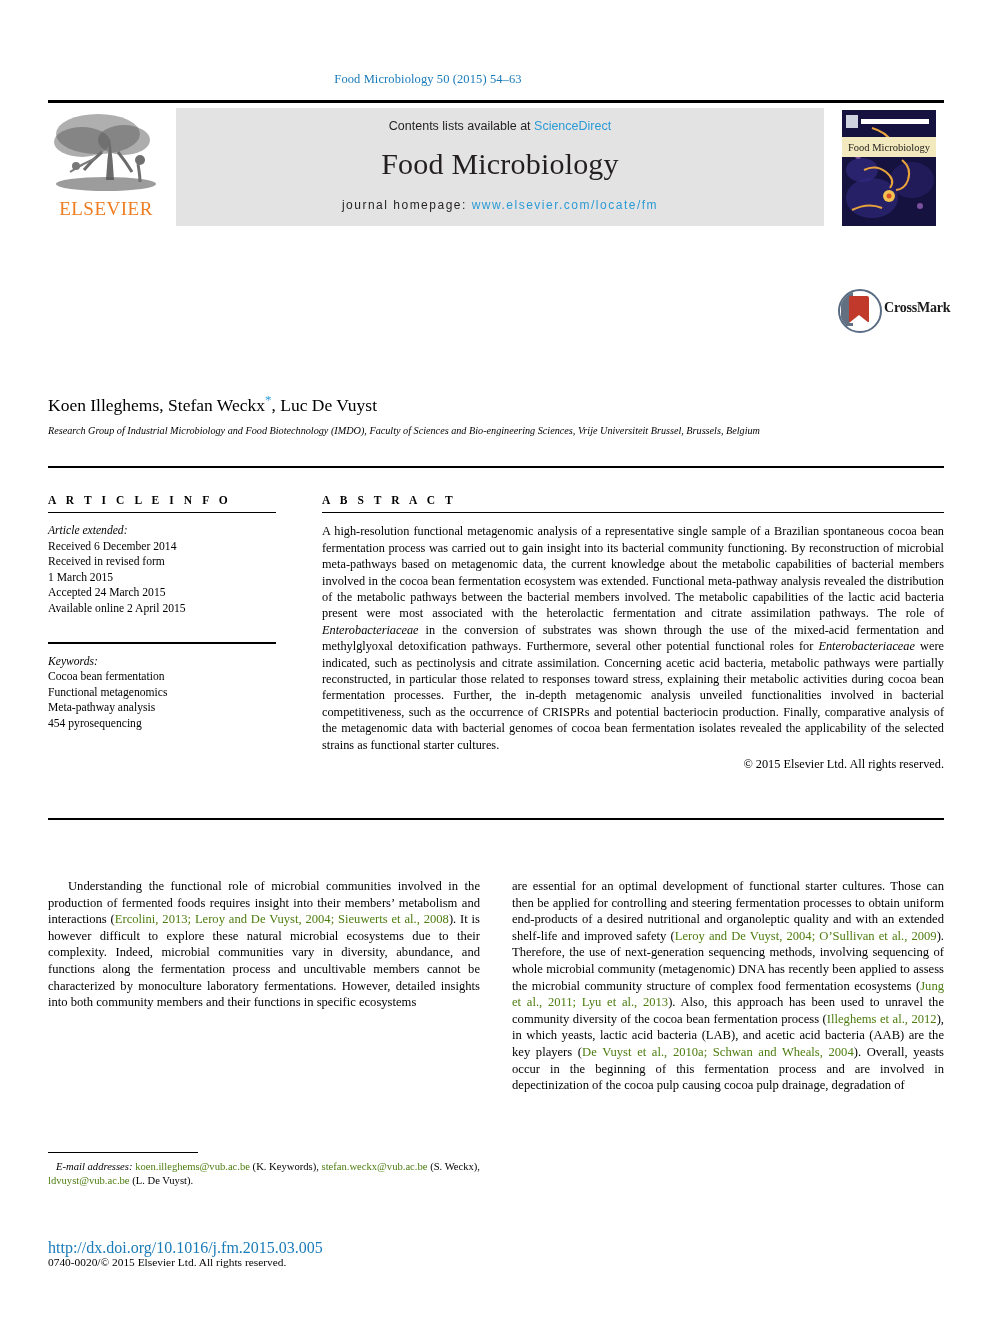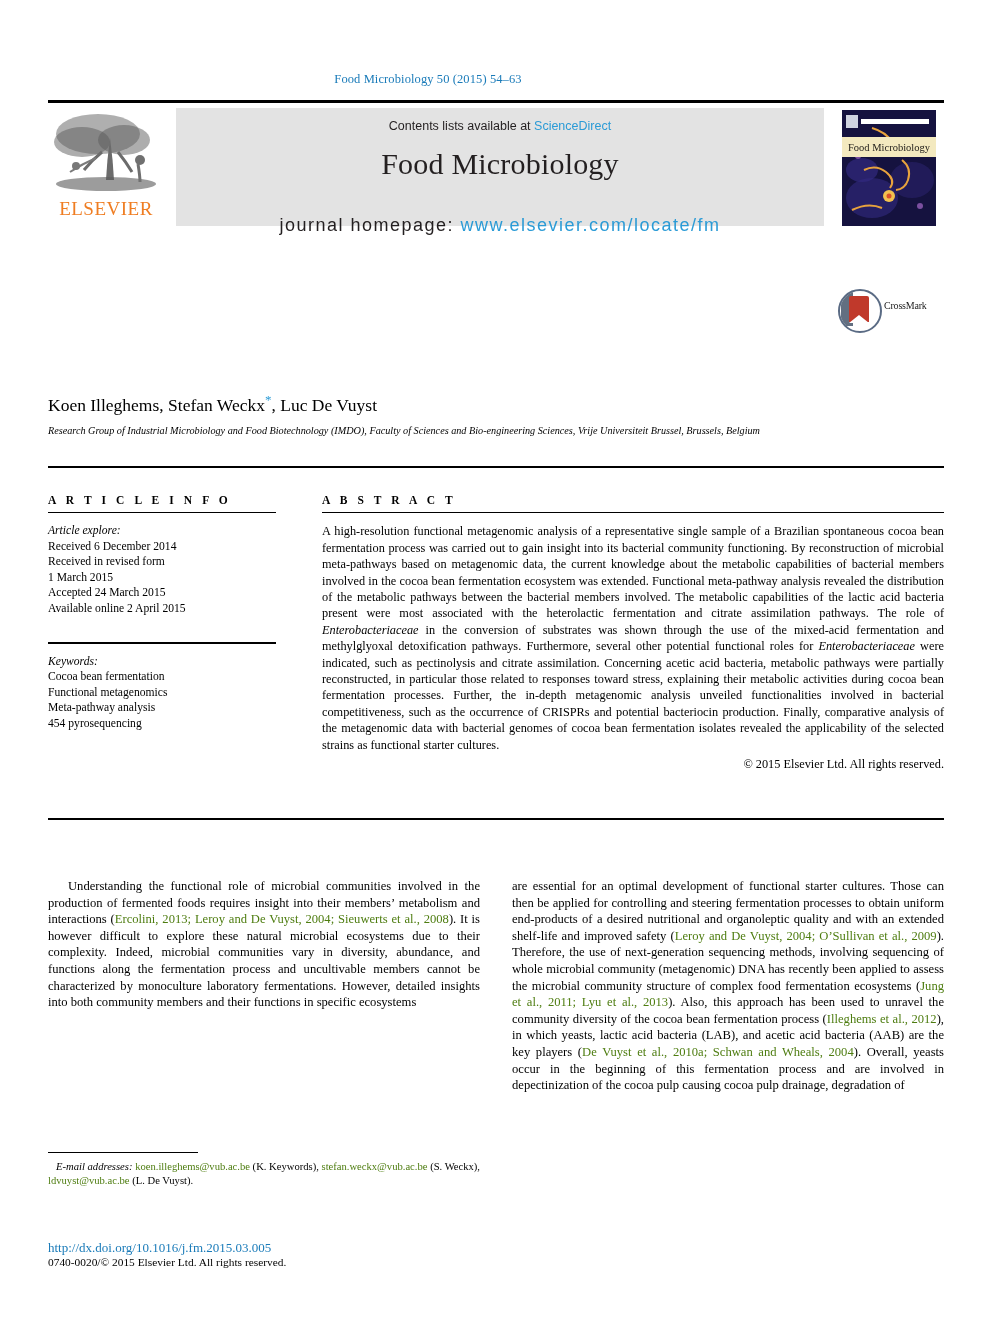--- a/index.html
+++ b/index.html
@@ -91,23 +91,23 @@
     color: #2b9bd6;
   }
   .journal-title {
     margin-top: 14px;
     font-family: "Liberation Serif", serif;
     font-size: 30px;
     color: #231f20;
     letter-spacing: 0.2px;
   }
   .homepage-line {
-    margin-top: 34px;
+    margin-top: 17px;
     font-family: "Liberation Sans", sans-serif;
-    font-size: 18px;
+    font-size: 12px;
     color: #231f20;
     letter-spacing: 1.5px;
   }
   .homepage-line .url {
     color: #2b9bd6;
   }
   .cover-thumb {
     position: absolute;
     left: 786px; top: 6px;
     width: 110px;
@@ -205,22 +205,22 @@
     left: 1px; top: 1px;
     width: 12px;
     height: 34px;
     background: #2e3f57;
     opacity: 0.75;
   }
   .cm-text {
     position: absolute;
     left: 46px; top: 13px;
     font-family: "Liberation Serif", serif;
-    font-weight: normal;
-    font-size: 10px;
+    font-weight: bold;
+    font-size: 14px;
     color: #1b1b1b;
     letter-spacing: -0.2px;
   }
 
   
   .authors {
     position: absolute;
     left: 48px; top: 392px;
     width: 800px;
     font-family: "Liberation Serif", serif;
@@ -374,21 +374,21 @@
   .fn-line .star { vertical-align: super; font-size: 8px; }
   .fn-em { font-style: italic; }
 
   .doi-block {
     position: absolute;
     left: 48px; top: 1240px;
     width: 440px;
   }
   .doi-line {
     font-family: "Liberation Serif", serif;
-    font-size: 13px;
+    font-size: 16px;
     line-height: 15px;
     color: #1a7bb9;
   }
   .issn-line {
     font-family: "Liberation Serif", serif;
     font-size: 11.4px;
     line-height: 15px;
     color: #000;
   }
 </style>
@@ -473,21 +473,21 @@
   <div class="affiliation">Research Group of Industrial Microbiology and Food Biotechnology (IMDO), Faculty of Sciences and Bio-engineering Sciences, Vrije Universiteit Brussel, Brussels, Belgium</div>
 
   <div class="rule-full rule-top-info"></div>
   <div class="rule-full rule-bot-info"></div>
 
   <div class="heading-info">A R T I C L E  I N F O</div>
   <div class="heading-abstract">A B S T R A C T</div>
 
   <div class="info-col">
     <div class="info-rule"></div>
-    <div class="info-label">Article explore:</div>
+    <div class="info-label">Article extended:</div>
     <div class="info-line">Received 6 December 2014</div>
     <div class="info-line">Received in revised form</div>
     <div class="info-line">1 March 2015</div>
     <div class="info-line">Accepted 24 March 2015</div>
     <div class="info-line">Available online 2 April 2015</div>
     <div class="info-gap"></div>
     <div class="info-rule"></div>
     <div class="info-label">Keywords:</div>
     <div class="info-line">Cocoa bean fermentation</div>
     <div class="info-line">Functional metagenomics</div>

